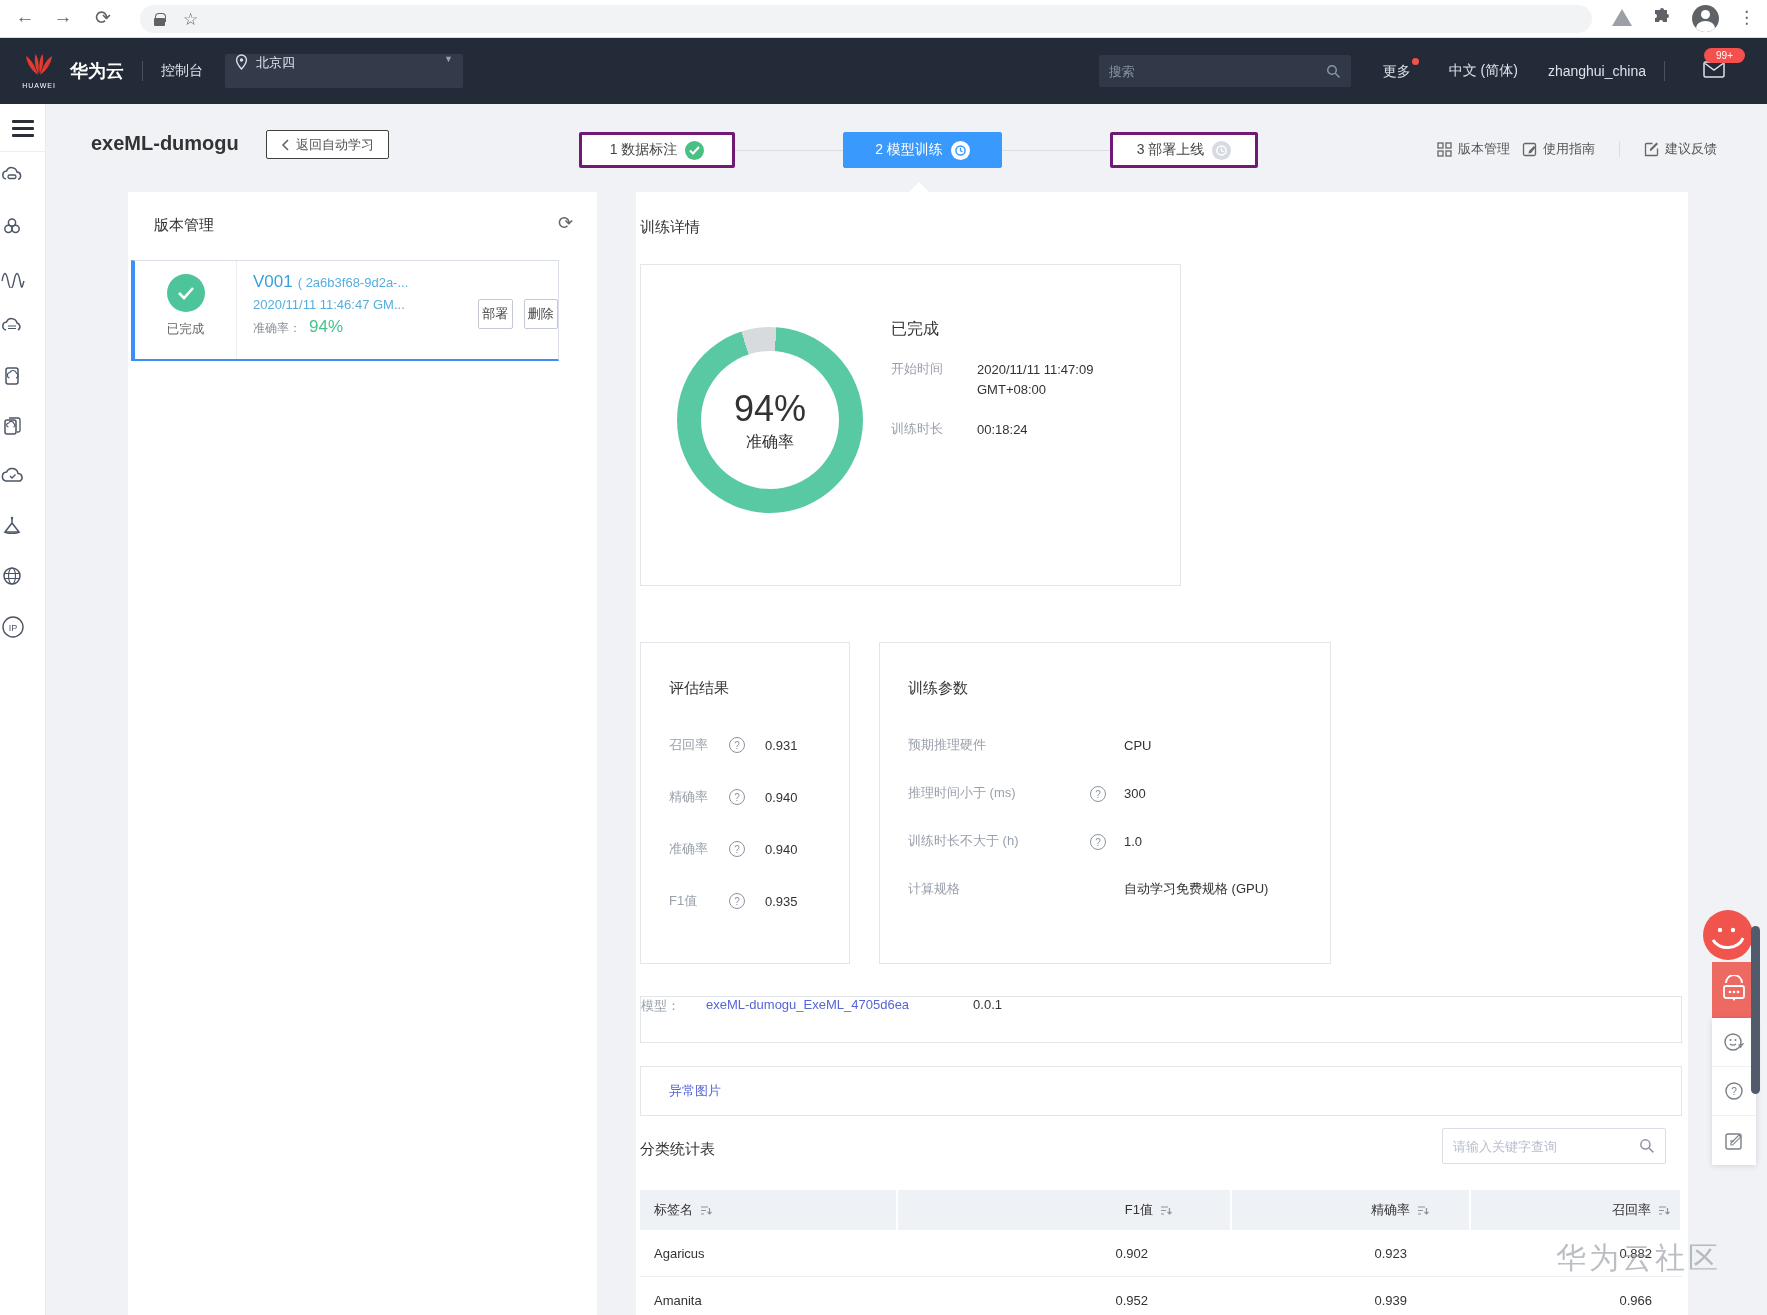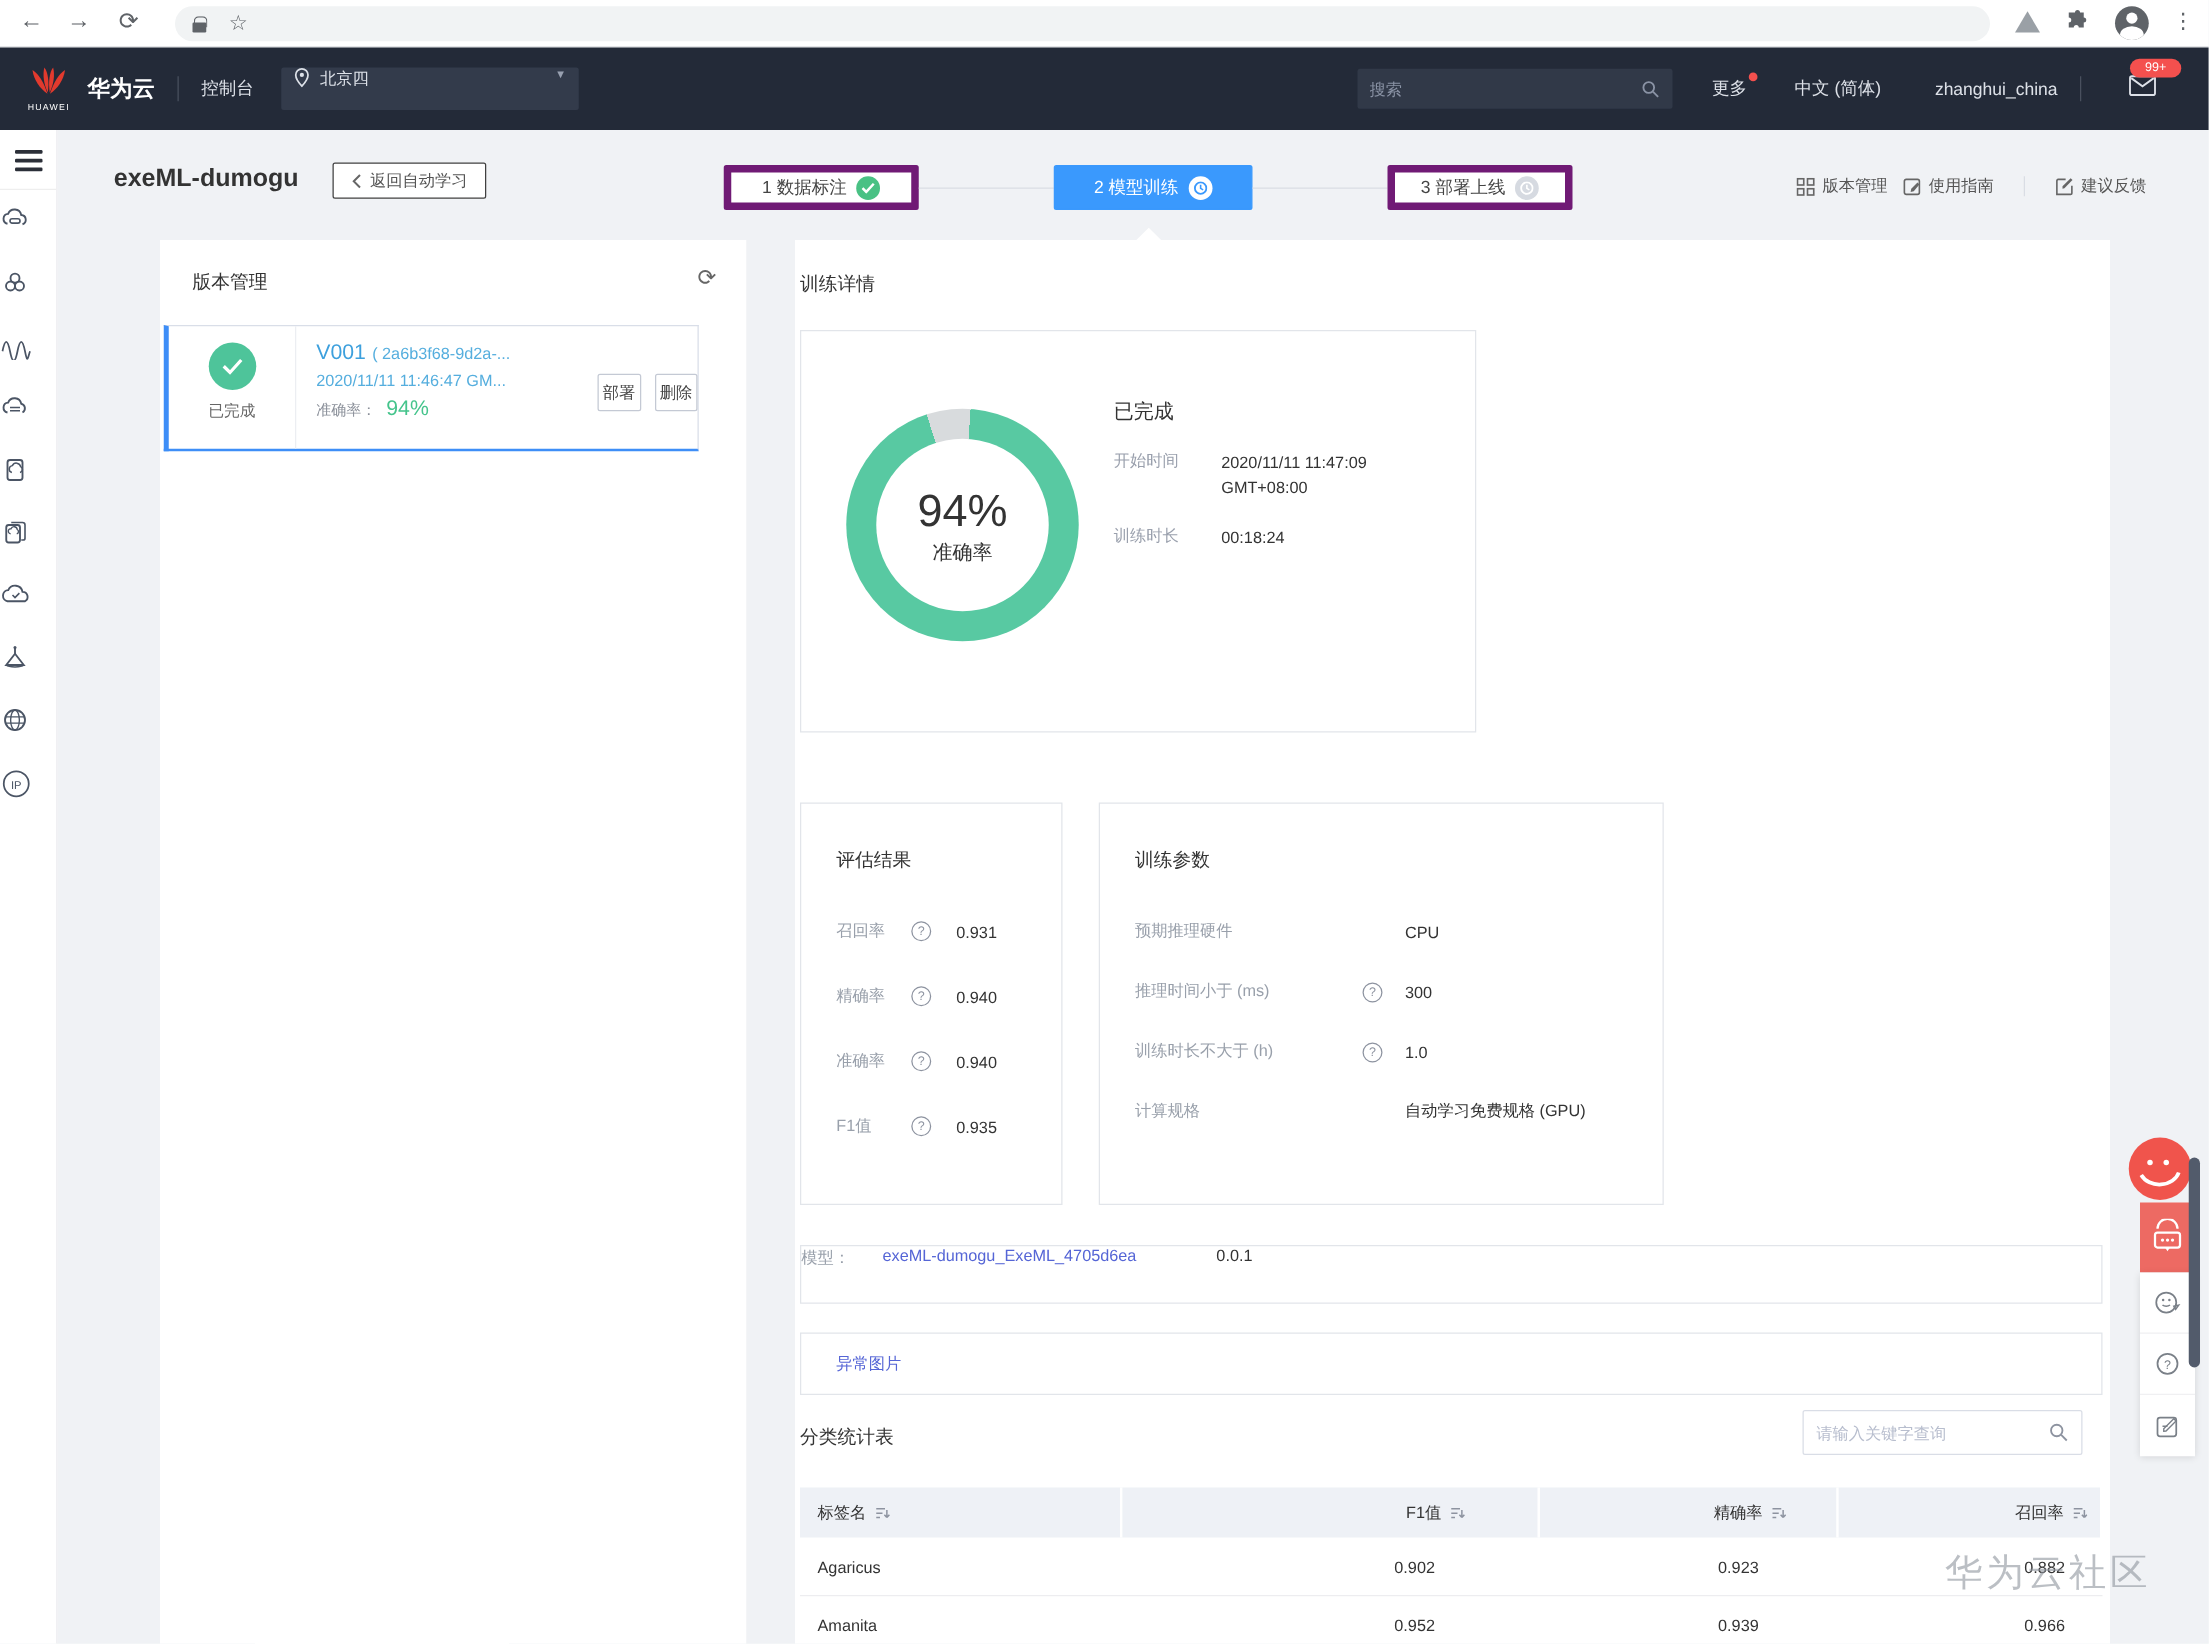--- a/index.html
+++ b/index.html
@@ -33,37 +33,37 @@
   .nav-item { font-size:14px; color:#dde1e8; cursor:pointer; }
   .region-box { margin-left:22px; width:238px; height:34px; background:#333b4b; border-radius:2px; display:flex; align-items:flex-start; padding:0 10px; cursor:pointer; }
   .region-box .lbl { font-size:13px; color:#dde1e8; margin-left:8px; flex:1; }
   .caret { font-size:9px; color:#98a0b0; }
   .nav-spacer { flex:1; }
   .nav-search { width:252px; height:32px; background:#313948; border-radius:2px; display:flex; align-items:center; padding:0 10px; }
   .nav-search input { flex:1; background:transparent; border:none; outline:none; font-size:13px; color:#cfd4dd; }
   .nav-search input::placeholder { color:#8a93a5; }
   .more-wrap { position:relative; margin-left:32px; }
   .red-dot { position:absolute; right:-8px; top:-4px; width:7px; height:7px; border-radius:50%; background:#f4504e; }
-  .lang { margin-left:38px; } .user { margin-left:43px; }
+  .lang { margin-left:38px; } .user { margin-left:30px; }
   .mail-wrap { position:relative; margin-left:20px; margin-right:26px; }
   .mail-badge { position:absolute; right:-20px; top:-13px; background:#f4504e; color:#fff; font-size:10px; border-radius:9px; padding:2px 12px; }
   
   .side-rail { position:absolute; left:0; top:104px; width:46px; height:1211px; background:#fff; border-right:1px solid #ececf0; }
   .burger { margin:16px auto 0; width:22px; cursor:pointer; }
   .burger span { display:block; height:3px; background:#2b2f38; margin-bottom:4px; border-radius:1px; }
   .rail-sep { height:1px; background:#eee; margin:14px 0 12px; }
   .rail-ic { display:block; margin:0 auto 26px; cursor:pointer; }
   .rail-ic svg { display:block; }
   
   .page-header { position:absolute; left:46px; top:104px; width:1721px; height:88px; }
   .pg-title { position:absolute; left:45px; top:28px; font-size:20px; font-weight:bold; color:#333; }
   .back-btn { position:absolute; left:220px; top:26px; height:29px; padding:0 14px; background:#fff; border:1px solid #404040; border-radius:2px; font-size:13px; color:#555; display:flex; align-items:center; gap:7px; cursor:pointer; }
   .steps { position:absolute; left:533px; top:28px; display:flex; align-items:center; }
   .step { height:36px; display:flex; align-items:center; justify-content:center; gap:8px; font-size:14px; border-radius:2px; cursor:pointer; }
-  .step.done, .step.todo { background:#fff; border:6px solid #701a75; color:#444; }
+  .step.done, .step.todo { background:#fff; border:3px solid #701a75; color:#444; }
   .step.active { background:#3a99fd; color:#fff; border:1px solid #3a99fd; }
   .s1 { width:156px; } .s2 { width:159px; } .s3 { width:148px; }
   .step-conn { width:108px; height:1px; background:#d9dde4; }
   .badge { width:19px; height:19px; border-radius:50%; display:flex; align-items:center; justify-content:center; }
   .badge.green { background:#49c184; }
   .badge.clock-w { background:#fff; }
   .badge.clock-g { background:#d6dae1; }
   .hdr-links { position:absolute; right:50px; top:36px; display:flex; align-items:center; gap:12px; }
   .hdr-link { display:flex; align-items:center; gap:6px; font-size:13px; color:#555; cursor:pointer; }
   .hdr-sep { width:1px; height:16px; background:#d9dde4; margin:0 12px; }

